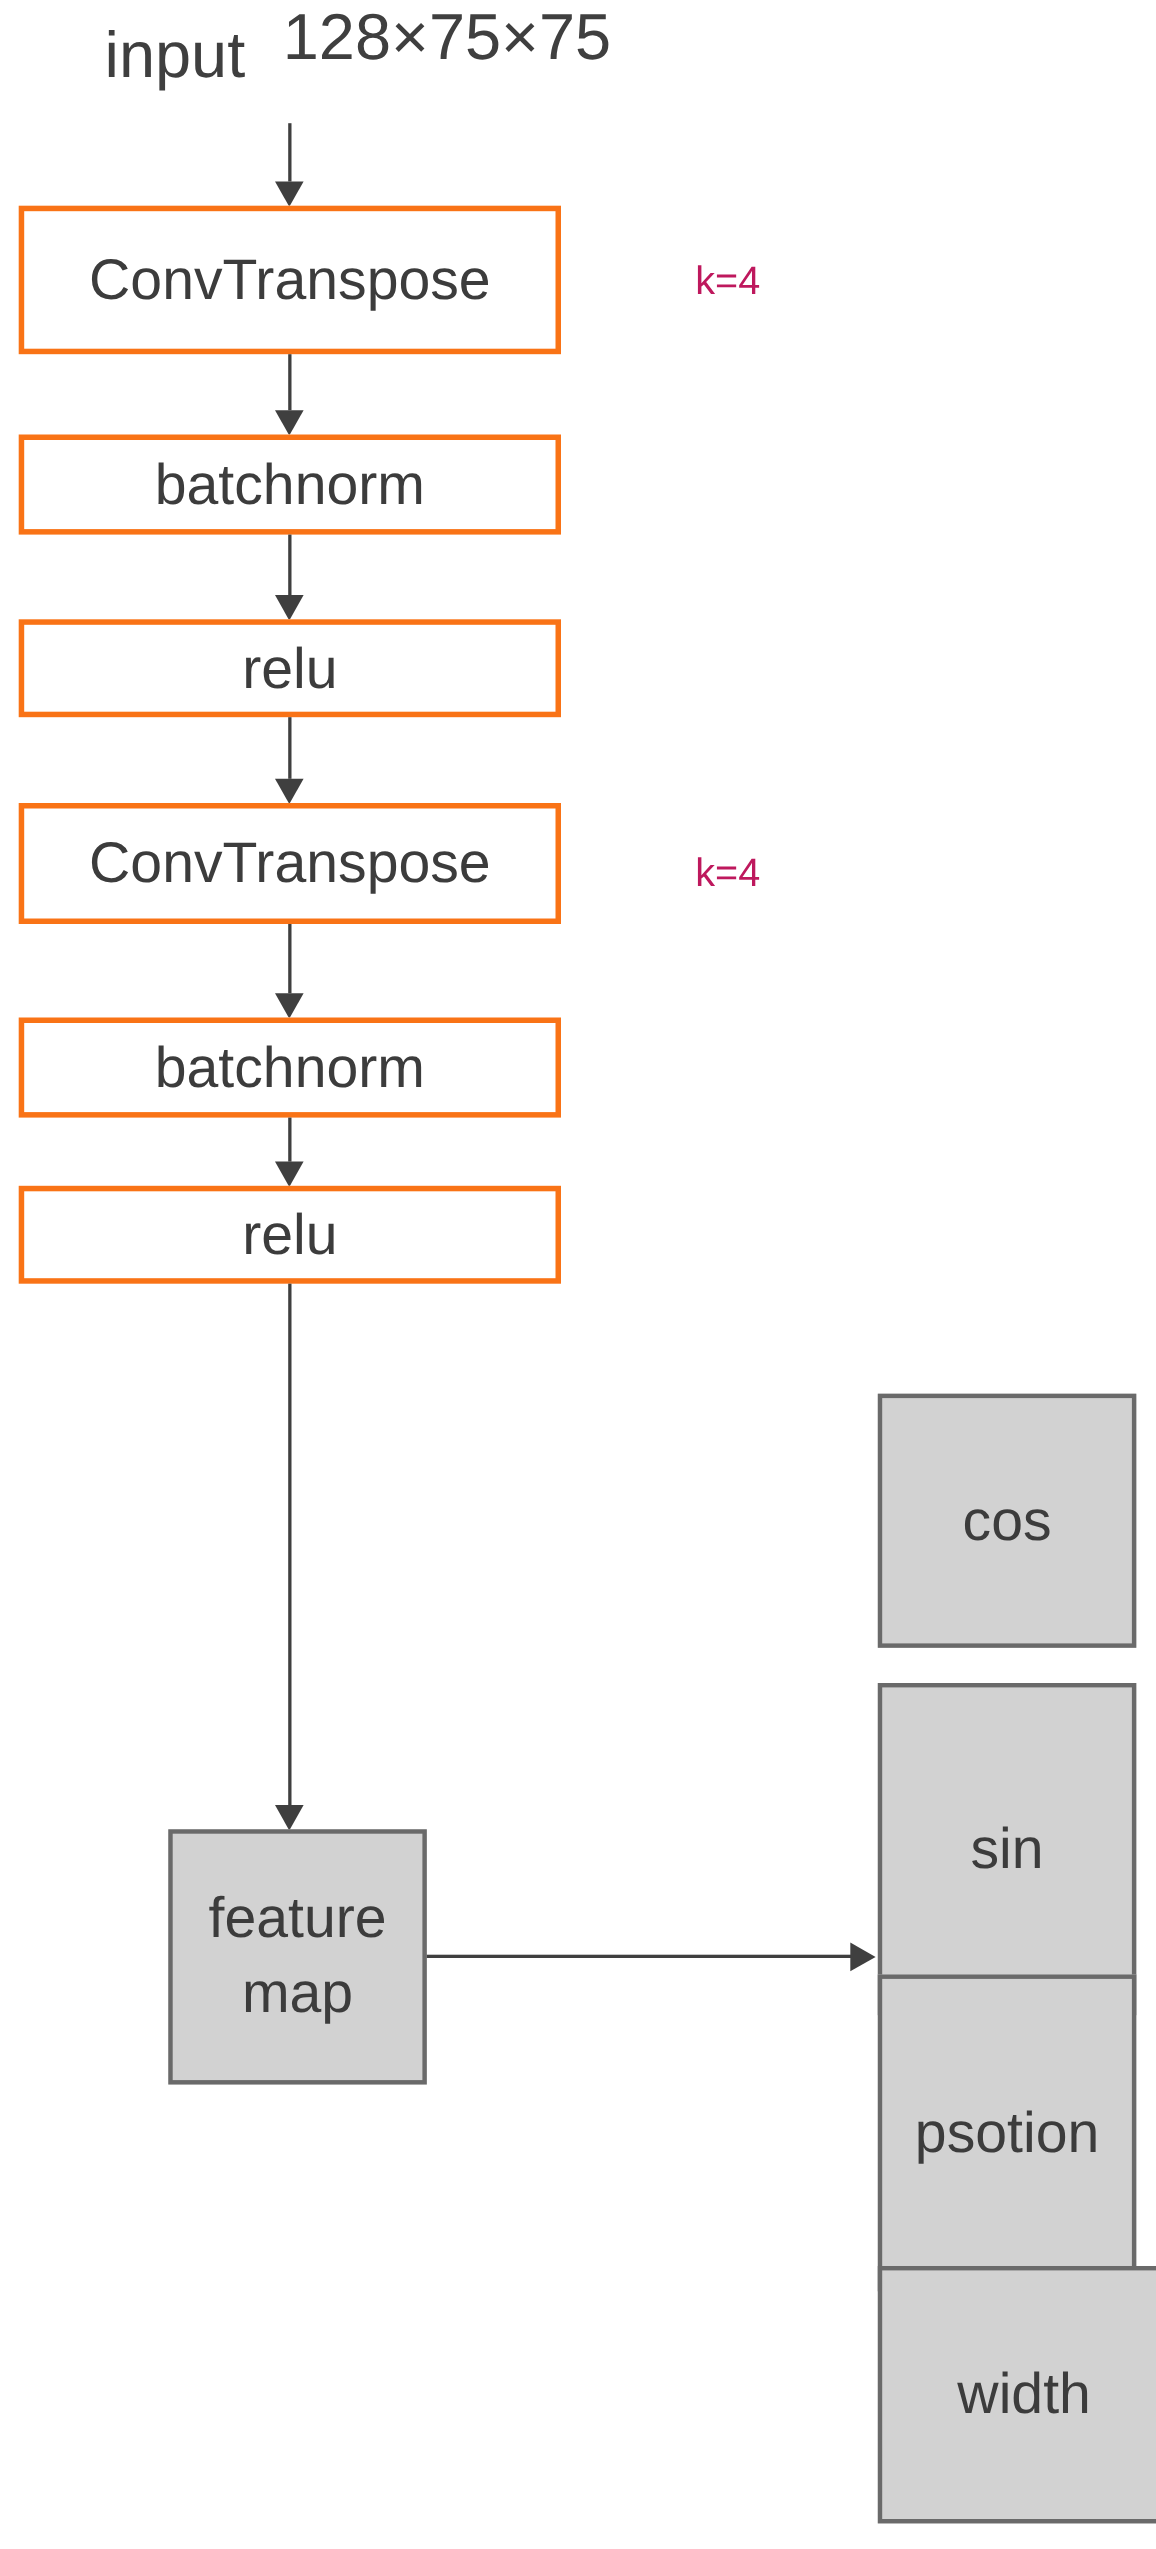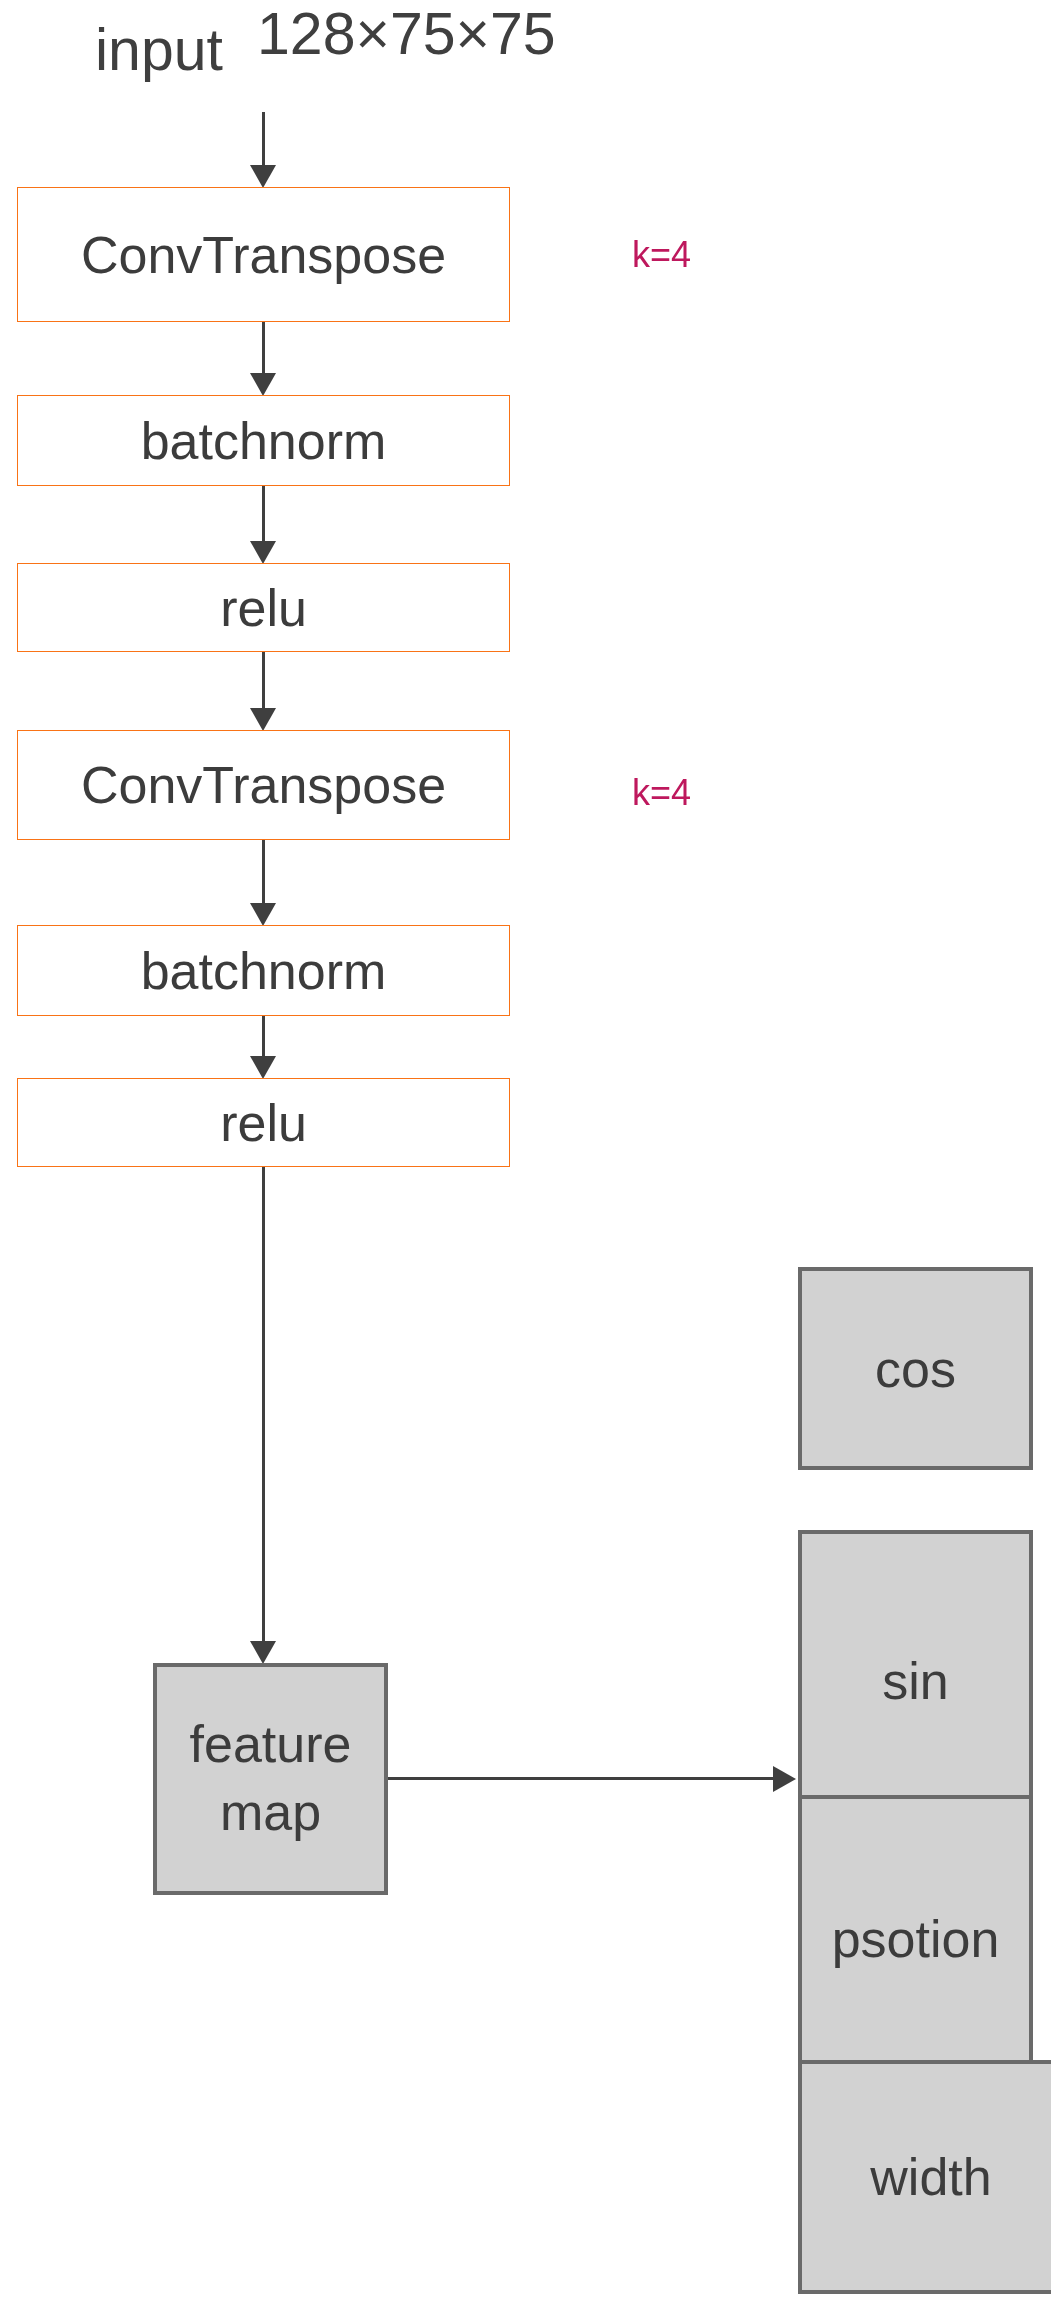--- a/index.html
+++ b/index.html
@@ -21,21 +21,21 @@
     font-size: 59px;
     font-weight: 400;
     color: #3f3f3f;
     white-space: nowrap;
   }
   .flow-box {
     position: absolute;
     left: 17px;
     width: 493px;
     box-sizing: border-box;
-    border: 1px solid #f97316;
+    border: 5px solid #f97316;
     background: #ffffff;
     display: flex;
     align-items: center;
     justify-content: center;
     font-size: 52px;
     color: #3c3c3c;
   }
   .gray-box {
     position: absolute;
     box-sizing: border-box;
@@ -137,21 +137,21 @@
   <div class="head-down" style="left:250px; top:1641px;"></div>
 
   <div class="gray-box" style="left:153px; top:1663px; width:235px; height:232px; flex-direction:column;">
     <div class="fm-line">feature</div>
     <div class="fm-line">map</div>
   </div>
 
   <div class="hline" style="left:388px; top:1777px; width:387px;"></div>
   <div class="head-right" style="left:773px; top:1766px;"></div>
 
-  <div class="gray-box" style="left:798px; top:1267px; width:235px; height:203px;">
+  <div class="gray-box" style="left:798px; top:1267px; width:235px; height:231px;">
     <span>cos</span>
   </div>
 
   <div class="gray-box" style="left:798px; top:1530px; width:235px; height:302px;">
     <span>sin</span>
   </div>
 
   <div class="gray-box" style="left:798px; top:1795px; width:235px; height:288px;">
     <span>psotion</span>
   </div>

